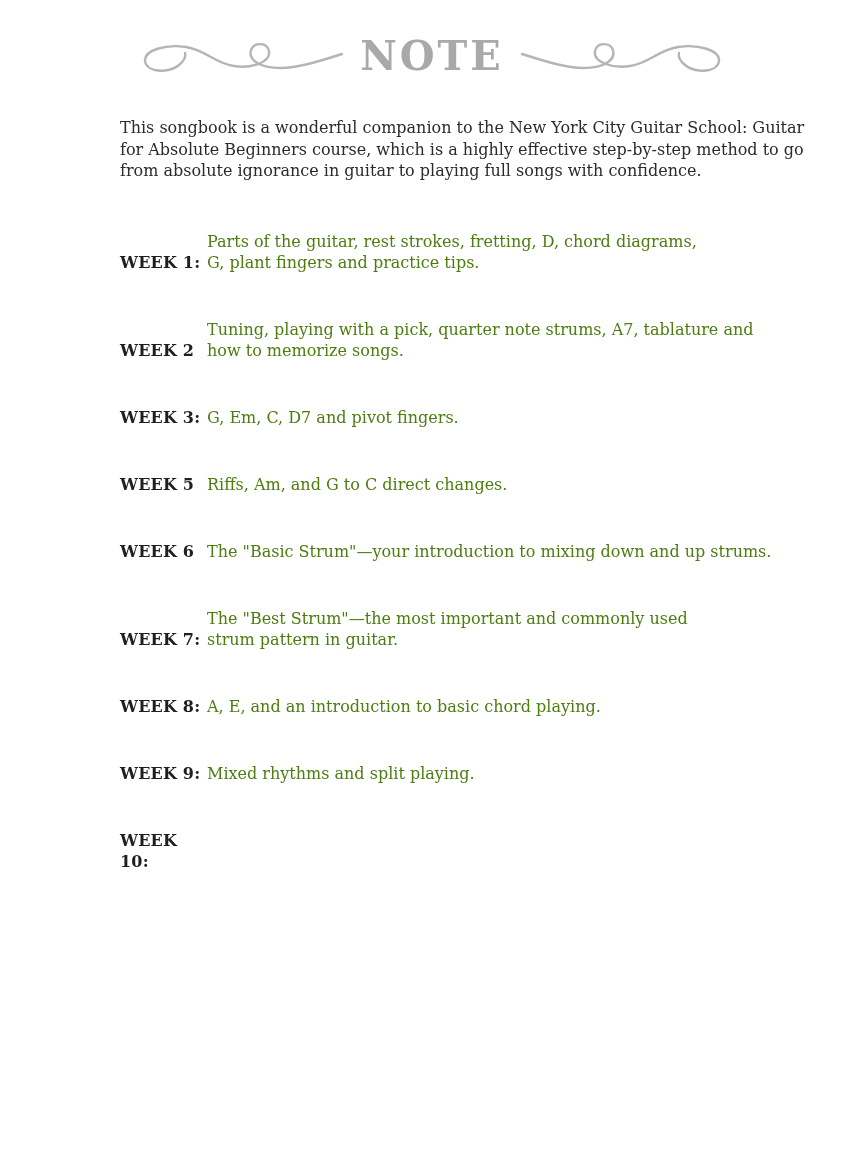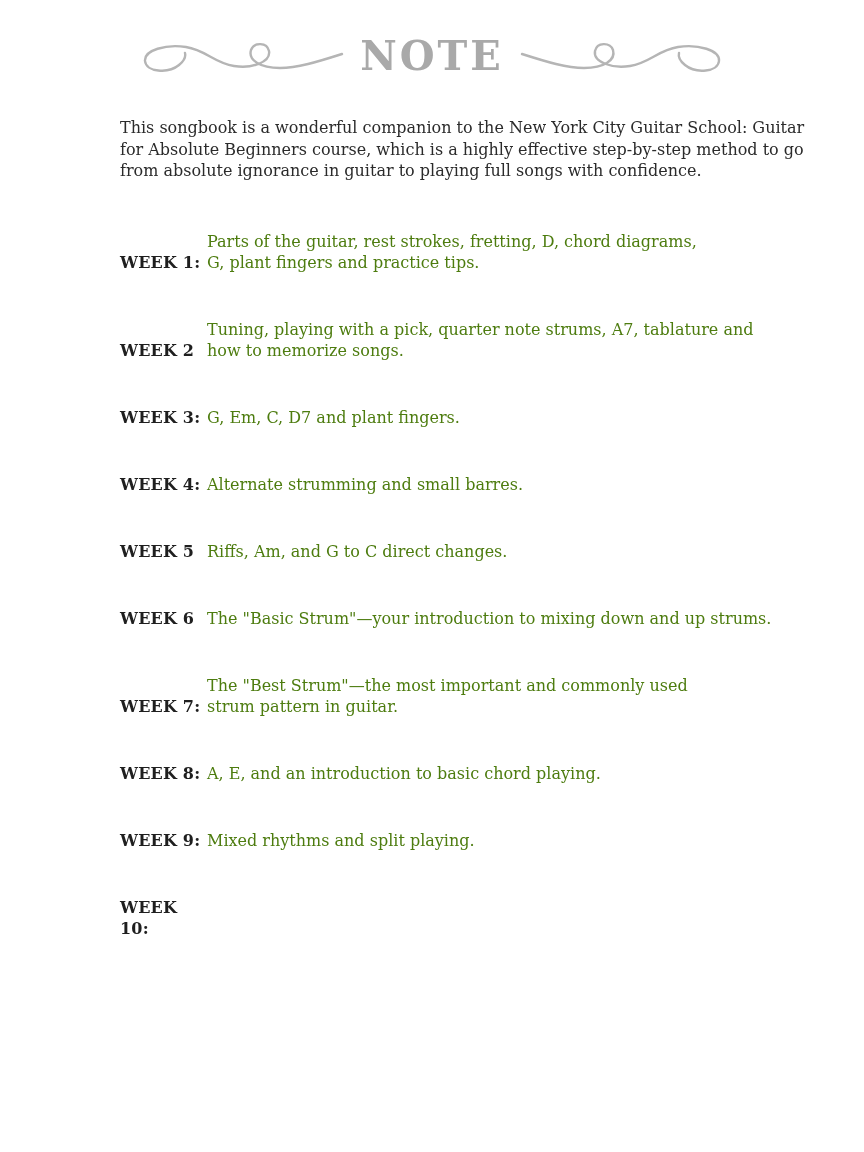--- a/index.html
+++ b/index.html
@@ -105,27 +105,23 @@
       </div>
 
       <div class="week-row">
         <div class="week-label">WEEK 2</div>
         <div class="week-desc">Tuning, playing with a pick, quarter note strums, A7, tablature and
 how to memorize songs.</div>
       </div>
 
       <div class="week-row">
         <div class="week-label">WEEK 3:</div>
-        <div class="week-desc">G, Em, C, D7 and plant fingers.</div>
+        <div class="week-desc">G, Em, C, D7 and pivot fingers.</div>
       </div>
 
-      <div class="week-row">
-        <div class="week-label">WEEK 4:</div>
-        <div class="week-desc">Alternate strumming and small barres.</div>
-      </div>
 
       <div class="week-row">
         <div class="week-label">WEEK 5</div>
         <div class="week-desc">Riffs, Am, and G to C direct changes.</div>
       </div>
 
       <div class="week-row">
         <div class="week-label">WEEK 6</div>
         <div class="week-desc">The "Basic Strum"—your introduction to mixing down and up strums.</div>
       </div>

